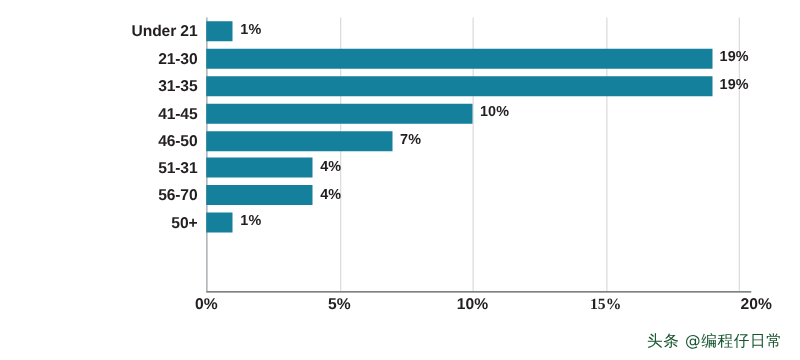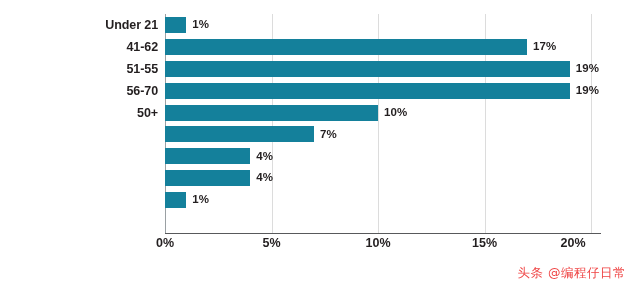--- a/index.html
+++ b/index.html
@@ -127,58 +127,57 @@
     color: #231f20;
     white-space: nowrap;
   }
 
   
   .watermark {
     position: absolute;
     right: 14px;
     bottom: 6px;
     font-size: 12.5px;
-    color: #ef4444;
+    color: #14532d;
     letter-spacing: 0.5px;
     white-space: nowrap;
     font-family: "DejaVu Sans", sans-serif;
     margin-left: 33px;
   }
 </style>
 </head>
 <body>
 
 <div id="chart-root">
 
   <div class="cat-labels">
       <div class="cat-label">Under 21</div>
-      <div class="cat-label">41-62</div>
-      <div class="cat-label">51-55</div>
+      <div class="cat-label">21-30</div>
+      <div class="cat-label">31-35</div>
+      <div class="cat-label">41-45</div>
+      <div class="cat-label">46-50</div>
+      <div class="cat-label">51-31</div>
       <div class="cat-label">56-70</div>
       <div class="cat-label">50+</div>
     </div>
 
   <div class="plot-area">
     <div class="gridlines">
         <div class="gridline zero" style="left: 0px;"></div>
         <div class="gridline" style="left: 106.5px;"></div>
         <div class="gridline" style="left: 213px;"></div>
         <div class="gridline" style="left: 319.5px;"></div>
         <div class="gridline" style="left: 426px;"></div>
       </div>
     <div class="rows">
         <div class="row">
           <div class="bar" style="width: 21.3px; background: rgb(20, 128, 155);"></div>
           <span class="bar-value">1%</span>
         </div>
         <div class="row">
-          <div class="bar" style="width: 362.1px; background: rgb(20, 128, 155);"></div>
-          <span class="bar-value">17%</span>
-        </div>
-        <div class="row">
           <div class="bar" style="width: 404.7px; background: rgb(20, 128, 155);"></div>
           <span class="bar-value">19%</span>
         </div>
         <div class="row">
           <div class="bar" style="width: 404.7px; background: rgb(20, 128, 155);"></div>
           <span class="bar-value">19%</span>
         </div>
         <div class="row">
           <div class="bar" style="width: 213px; background: rgb(20, 128, 155);"></div>
           <span class="bar-value">10%</span>
@@ -200,18 +199,18 @@
           <span class="bar-value">1%</span>
         </div>
       </div>
   </div>
 
   <div class="axis-line"></div>
   <div class="tick-labels">
       <div class="tick-label" style="left: 0px;">0%</div>
       <div class="tick-label" style="left: 106.5px;">5%</div>
       <div class="tick-label" style="left: 213px;">10%</div>
-      <div class="tick-label" style="left: 319.5px;">15%</div>
-      <div class="tick-label" style="left: 408px;">20%</div>
+      <div class="tick-label" style="left: 319.5px; font-family: Liberation Serif, serif;">15%</div>
+      <div class="tick-label" style="left: 440px;">20%</div>
     </div>
 
   <div class="watermark">头条 @编程仔日常</div>
 </div>
 
 </body></html>

